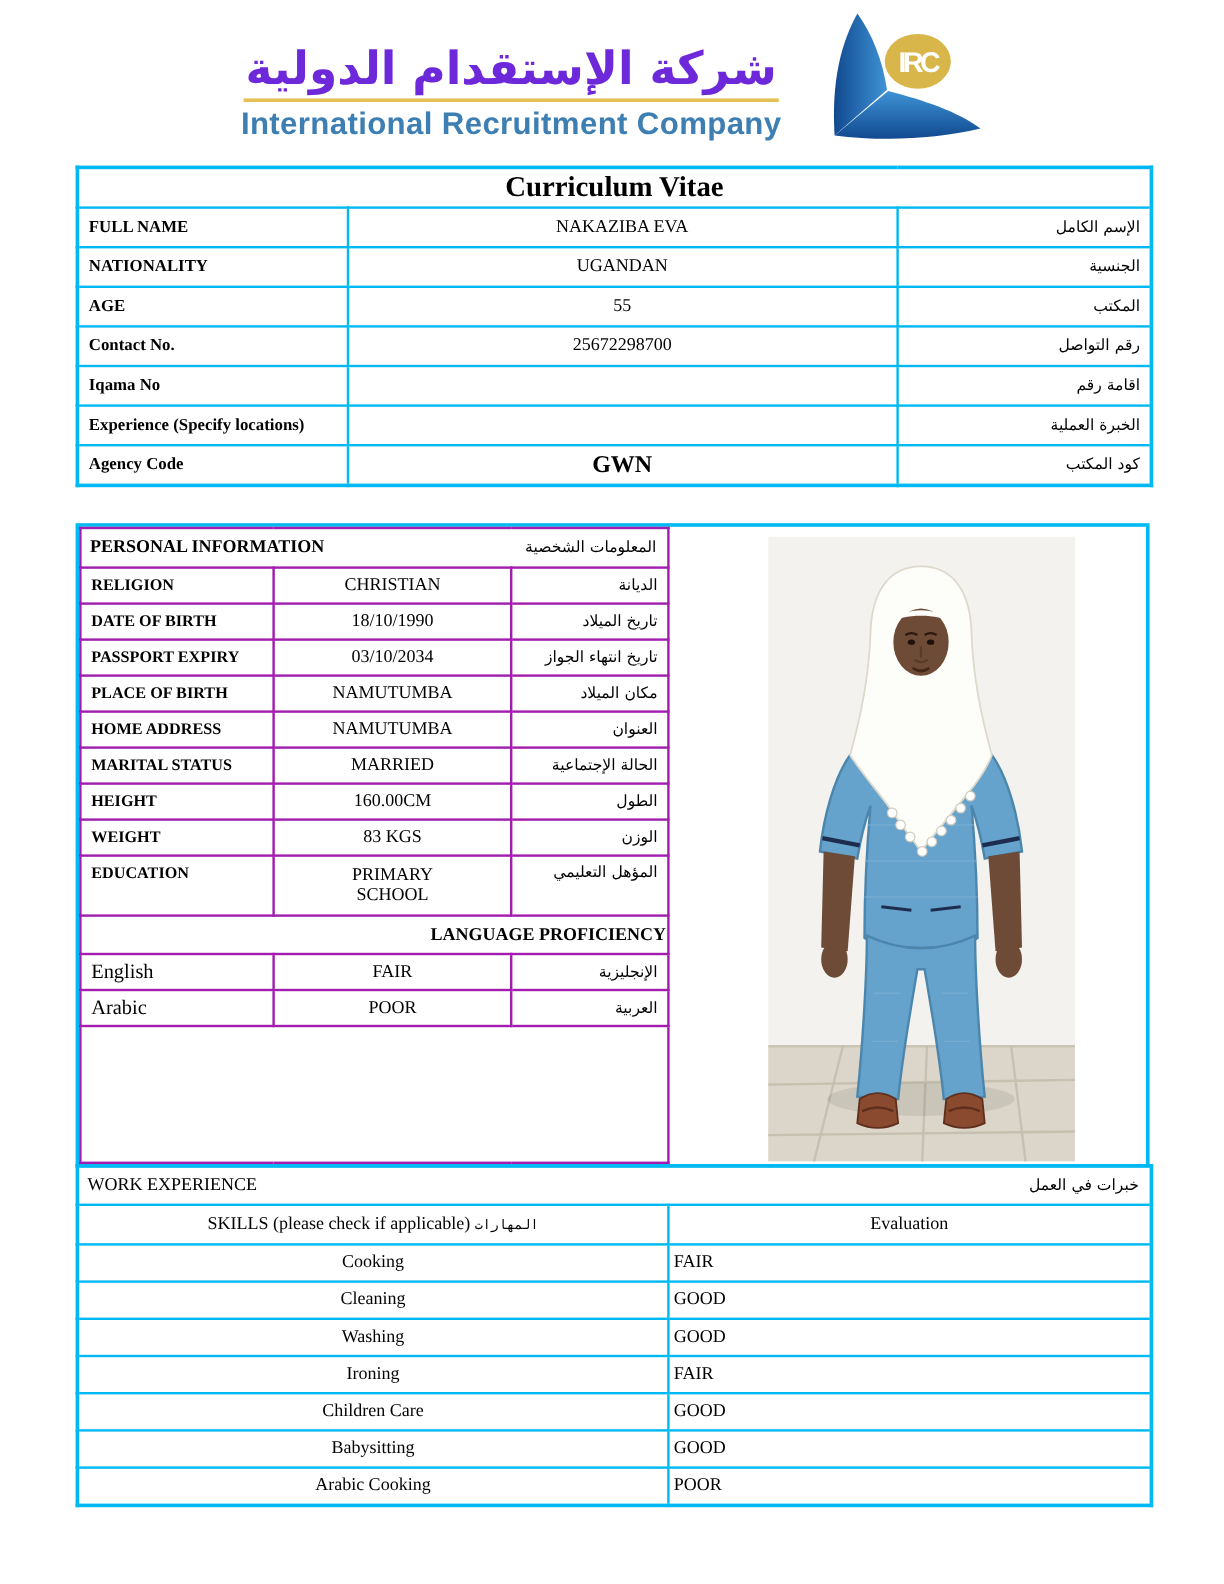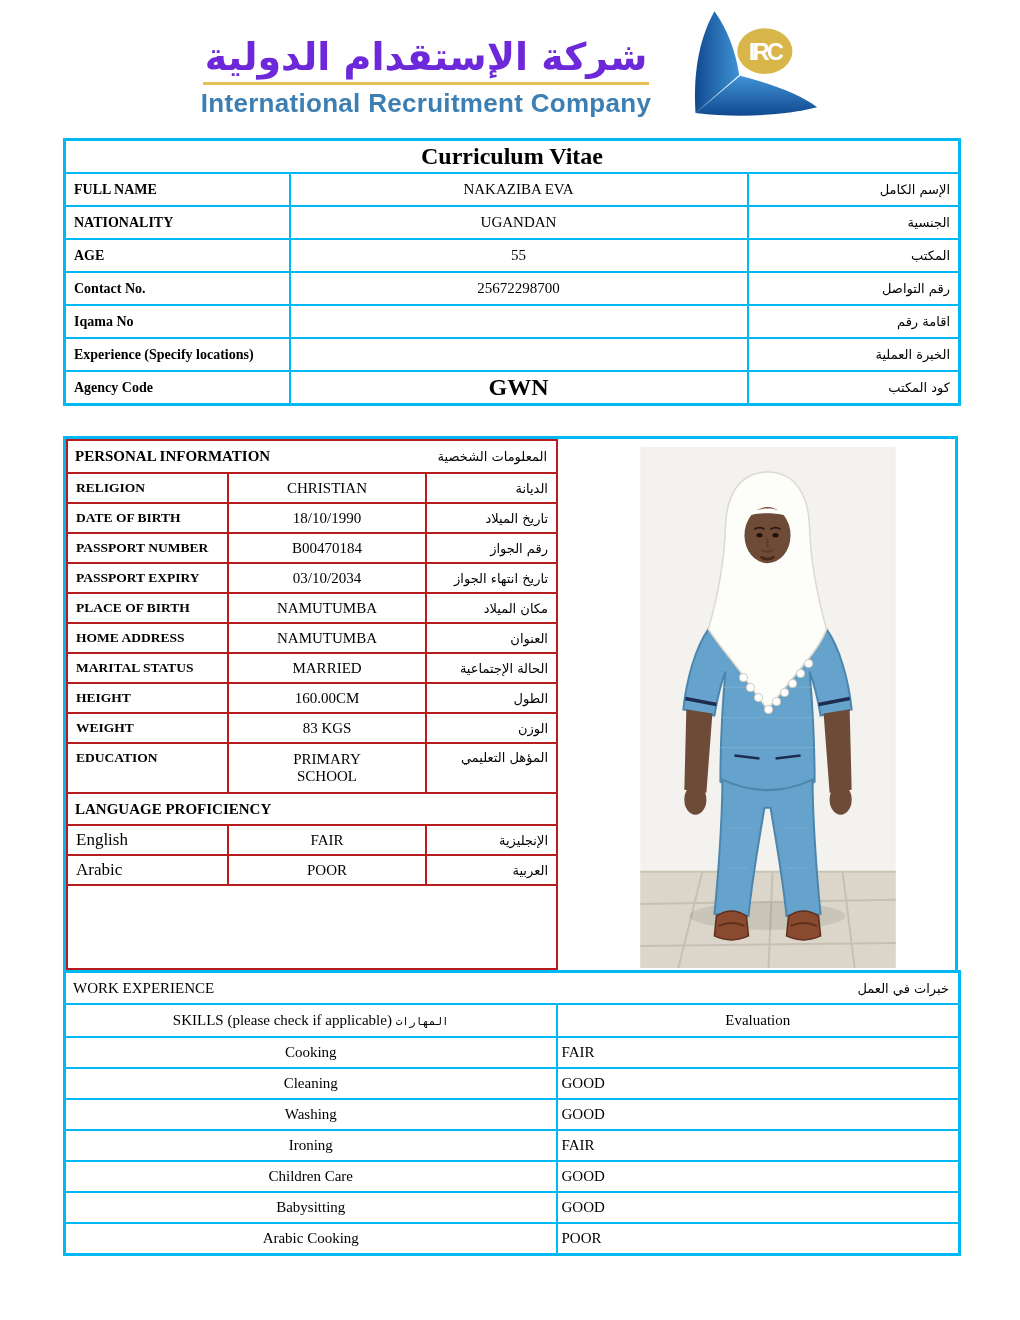--- a/index.html
+++ b/index.html
@@ -20,27 +20,27 @@
   table.cyan { border-collapse:collapse; table-layout:fixed; border:3px solid #00b9f2; }
   table.cyan td { border:2px solid #00b9f2; overflow:hidden; vertical-align:middle; }
   .ar { font-family:"DejaVu Sans", sans-serif; direction:rtl; text-align:right; padding-right:8px; font-size:13px; }
 
   
   .cv-table { width:895px; margin:14px 0 0 63px; }
   .cv-title-cell { height:46px; text-align:center; font-weight:bold; font-size:24px; }
   .cv-table td { height:29px; }
   .lbl { font-weight:bold; font-size:14px; padding-left:8px; }
   .val { text-align:center; font-size:15px; }
-  .val-strong { font-weight:bold; font-size:24px; }
+  .val-strong { font-weight:bold; font-size:20px; }
 
   
   .section2 { margin:30px 0 0 63px; width:895px; height:537px; border:3px solid #00b9f2; box-sizing:border-box; display:flex; }
   .pi-left { width:492px; box-sizing:border-box; flex:none; }
   .pi-table { width:100%; height:100%; border-collapse:collapse; table-layout:fixed; }
-  .pi-table td { border:2px solid #b91c1c; overflow:hidden; vertical-align:middle; }
+  .pi-table td { border:2px solid #a21caf; overflow:hidden; vertical-align:middle; }
   .sec-head { display:flex; justify-content:space-between; align-items:center; }
   .sec-head-label { font-weight:bold; font-size:15px; padding-left:6px; }
   .pi-lbl { font-weight:bold; font-size:13.5px; padding-left:8px; }
   .pi-val { text-align:center; font-size:15px; }
   .edu-wrap { display:inline-block; width:95px; }
   .lang-lbl { font-size:17px; padding-left:8px; }
 
   .photo-area { flex:1; display:flex; justify-content:center; align-items:flex-start; padding-top:8px; }
   .photo-svg { width:256px; height:521px; margin-left:22px; }
 
@@ -152,25 +152,20 @@
           <td class="pi-lbl">RELIGION</td>
           <td class="pi-val">CHRISTIAN</td>
           <td class="ar" dir="rtl">الديانة</td>
         </tr>
         <tr style="height:30px">
           <td class="pi-lbl">DATE OF BIRTH</td>
           <td class="pi-val">18/10/1990</td>
           <td class="ar" dir="rtl">تاريخ الميلاد</td>
         </tr>
         <tr style="height:30px">
-          <td class="pi-lbl">PASSPORT  NUMBER</td>
-          <td class="pi-val">B00470184</td>
-          <td class="ar" dir="rtl">رقم الجواز</td>
-        </tr>
-        <tr style="height:30px">
           <td class="pi-lbl">PASSPORT EXPIRY</td>
           <td class="pi-val">03/10/2034</td>
           <td class="ar" dir="rtl">تاريخ انتهاء الجواز</td>
         </tr>
         <tr style="height:30px">
           <td class="pi-lbl">PLACE OF BIRTH</td>
           <td class="pi-val">NAMUTUMBA</td>
           <td class="ar" dir="rtl">مكان الميلاد</td>
         </tr>
         <tr style="height:30px">
@@ -192,21 +187,21 @@
           <td class="pi-lbl">WEIGHT</td>
           <td class="pi-val">83 KGS</td>
           <td class="ar" dir="rtl">الوزن</td>
         </tr>
         <tr style="height:50px">
           <td class="pi-lbl" style="vertical-align:top; padding-top:6px;">EDUCATION</td>
           <td class="pi-val"><span class="edu-wrap">PRIMARY SCHOOL</span></td>
           <td class="ar" dir="rtl" style="vertical-align:top; padding-top:6px;">المؤهل التعليمي</td>
         </tr>
         <tr>
-              <td colspan="3" style="height:28px;">
+              <td colspan="3" style="height:28px;text-align:right;">
           <span class="sec-head-label">LANGUAGE PROFICIENCY</span>
         </td>
             </tr>
         <tr style="height:30px">
           <td class="lang-lbl">English</td>
           <td class="pi-val">FAIR</td>
           <td class="ar" dir="rtl">الإنجليزية</td>
         </tr>
         <tr style="height:30px">
           <td class="lang-lbl">Arabic</td>

